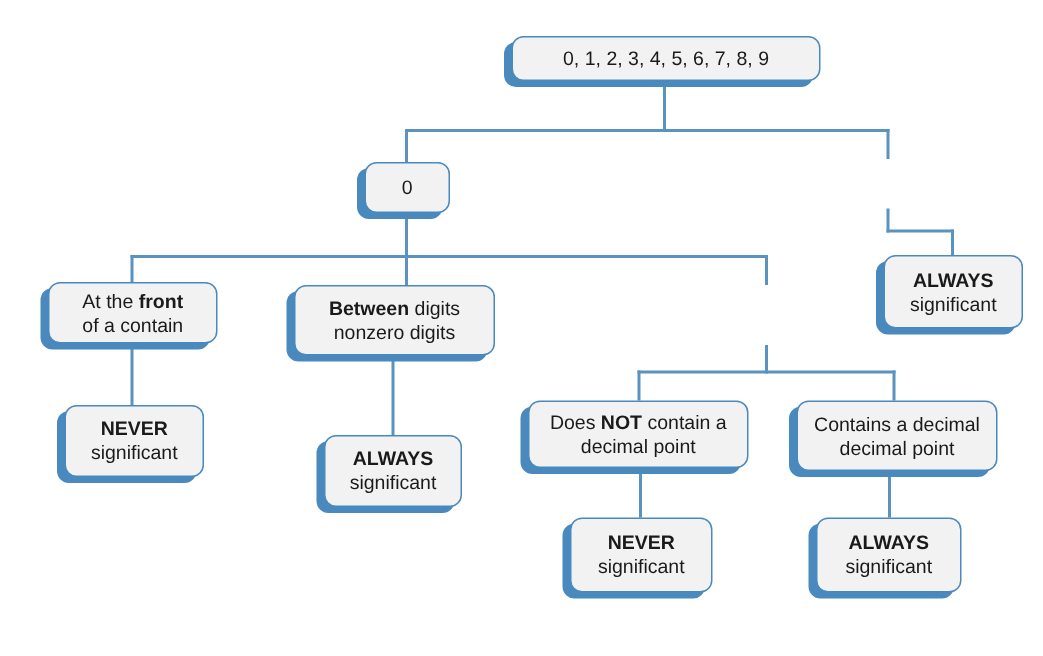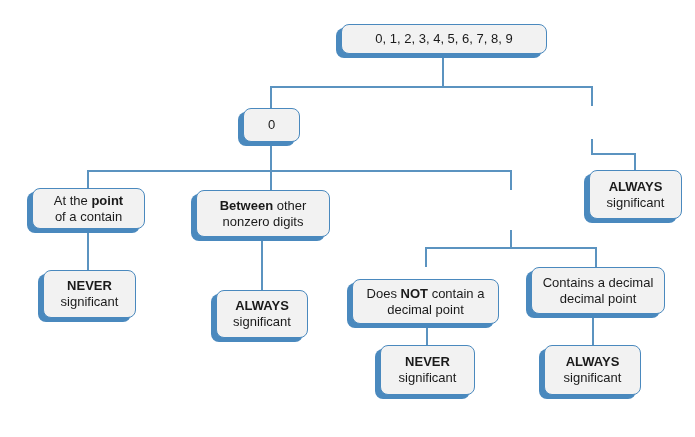--- a/index.html
+++ b/index.html
@@ -38,21 +38,21 @@
   
   .pos-digits          { left: 341px; top: 24px;  width: 206px; height: 30px; }
   .pos-zero            { left: 243px; top: 108px; width: 57px;  height: 34px; }
   .pos-nonzero         { left: 509px; top: 106px; width: 165px; height: 33px; }
   .pos-nonzero-always  { left: 589px; top: 170px; width: 93px;  height: 49px; }
   .pos-front           { left: 32px;  top: 188px; width: 113px; height: 41px; }
   .pos-between         { left: 196px; top: 190px; width: 134px; height: 47px; }
   .pos-end             { left: 447px; top: 190px; width: 127px; height: 41px; }
   .pos-front-never     { left: 43px;  top: 270px; width: 93px;  height: 48px; }
   .pos-between-always  { left: 216px; top: 290px; width: 92px;  height: 48px; }
-  .pos-no-decimal      { left: 352px; top: 279px; width: 147px; height: 45px; align-items: center; }
+  .pos-no-decimal      { left: 352px; top: 267px; width: 147px; height: 45px; align-items: center; }
   .pos-written-decimal { left: 531px; top: 267px; width: 134px; height: 47px; }
   .pos-no-decimal-never      { left: 380px; top: 345px; width: 95px; height: 50px; }
   .pos-written-decimal-always{ left: 544px; top: 345px; width: 97px; height: 50px; }
 </style>
 </head>
 <body>
 
 <div id="stage">
 
   <div class="line" style="left:442px; top:54px;  width:2px;   height:33px;"></div>
@@ -78,24 +78,24 @@
   <div class="node pos-digits">
       <span class="txt"><span>0, 1, 2, 3, 4, 5, 6, 7, 8, 9</span></span>
     </div>
   <div class="node pos-zero">
       <span class="txt"><span>0</span></span>
     </div>
   <div class="node pos-nonzero-always">
       <span class="txt"><b>ALWAYS</b><br><span>significant</span></span>
     </div>
   <div class="node pos-front">
-      <span class="txt"><span>At the </span><b>point</b><br><span>of a contain</span></span>
+      <span class="txt"><span>At the </span><b>front</b><br><span>of a contain</span></span>
     </div>
   <div class="node pos-between">
-      <span class="txt"><b>Between</b><span> other</span><br><span>nonzero digits</span></span>
+      <span class="txt"><b>Between</b><span> digits</span><br><span>nonzero digits</span></span>
     </div>
   <div class="node pos-front-never">
       <span class="txt"><b>NEVER</b><br><span>significant</span></span>
     </div>
   <div class="node pos-between-always">
       <span class="txt"><b>ALWAYS</b><br><span>significant</span></span>
     </div>
   <div class="node pos-no-decimal">
       <span class="txt"><span>Does </span><b>NOT</b><span> contain a</span><br><span>decimal point</span></span>
     </div>

